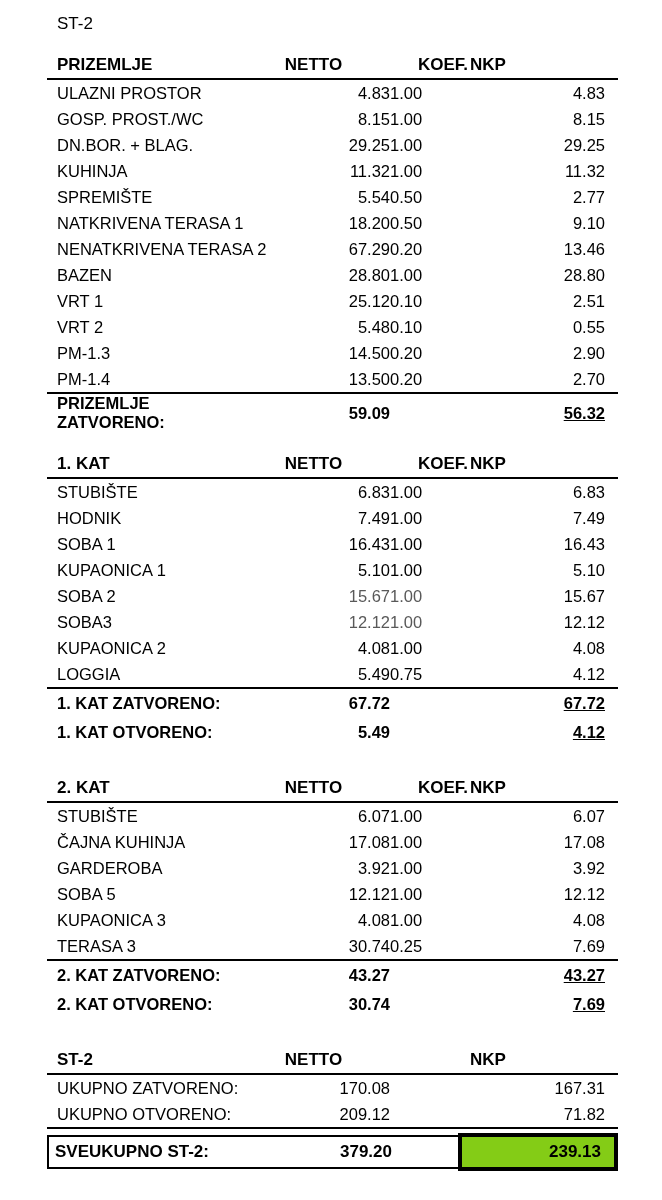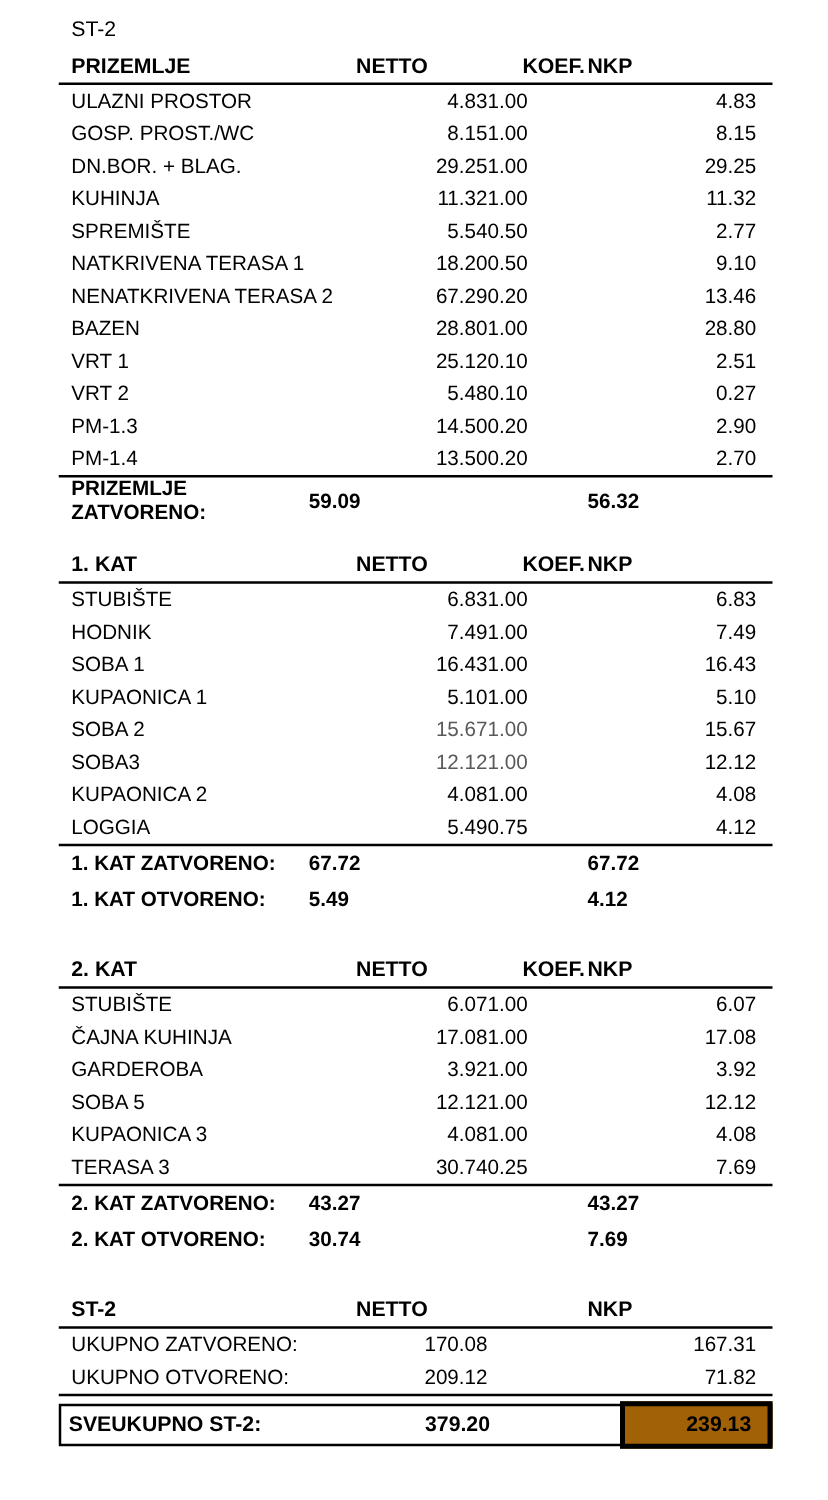--- a/index.html
+++ b/index.html
@@ -17,21 +17,21 @@
     width:662px;
   }
   .sheet{ width:571px; }
   .doc-title{
     font-size:17px;
     padding-left:10px;
     height:24px;
     line-height:24px;
   }
   .section{ margin-top:26px; }
-  .section.first{ margin-top:2px; }
+  .section.first{ margin-top:14px; }
 
   .grid{
     display:grid;
     grid-template-columns:200px 143px 80px 148px;
     align-items:center;
   }
   .hdr{
     font-weight:bold;
     font-size:17px;
     height:30px;
@@ -55,43 +55,43 @@
   .row .c-koef{ text-align:left; }
   .row .c-nkp{ text-align:right; padding-right:13px; }
   .muted{ color:#595959; }
 
   .total-row{
     height:29px;
     font-weight:bold;
     font-size:16.5px;
   }
   .total-row .c-label{ padding-left:10px; }
-  .total-row .c-netto{ text-align:left; }
-  .total-row .c-nkp{ padding-right:13px; }
+  .total-row .c-netto{ text-align:right; }
+  .total-row .c-nkp{ text-align:right; padding-right:13px;text-decoration:underline; }
 
   .grand{
     margin-top:6px;
     border:2px solid #000;
     height:30px;
     font-weight:bold;
     font-size:17px;
     position:relative;
     box-sizing:content-box;
   }
   .grand .c-label{ padding-left:6px; }
   .grand .c-netto{ text-align:right; }
   .grand .nkp-box{
     position:absolute;
     right:-2px;
     top:-4px;
     bottom:-4px;
-    width:122px;
+    width:160px;
     box-sizing:border-box;
     border:4px solid #000;
-    background:#a16207;
+    background:#84cc16;
     display:flex;
     align-items:center;
     justify-content:flex-end;
     padding-right:13px;
   }
 </style>
 </head>
 <body>
 
 <div class="page">
@@ -157,21 +157,21 @@
             <div class="grid row">
               <div class="c-label">VRT 1</div>
               <div class="c-netto">25.12</div>
               <div class="c-koef">0.10</div>
               <div class="c-nkp">2.51</div>
             </div>
             <div class="grid row">
               <div class="c-label">VRT 2</div>
               <div class="c-netto">5.48</div>
               <div class="c-koef">0.10</div>
-              <div class="c-nkp">0.27</div>
+              <div class="c-nkp">0.55</div>
             </div>
             <div class="grid row">
               <div class="c-label">PM-1.3</div>
               <div class="c-netto">14.50</div>
               <div class="c-koef">0.20</div>
               <div class="c-nkp">2.90</div>
             </div>
             <div class="grid row">
               <div class="c-label">PM-1.4</div>
               <div class="c-netto">13.50</div>

